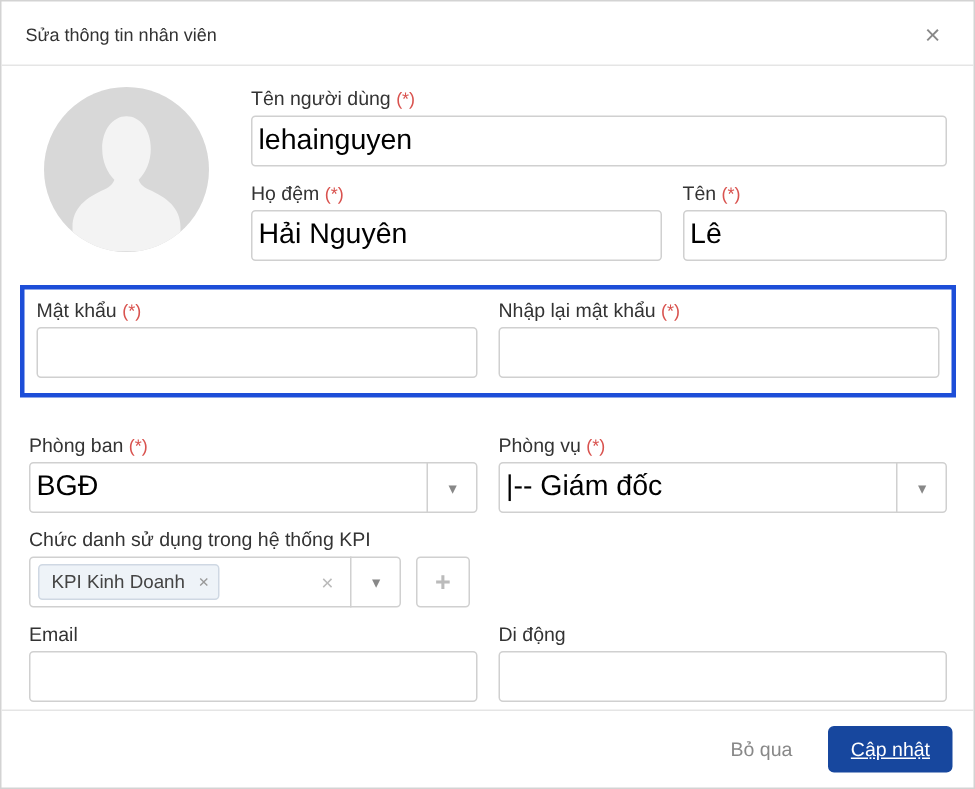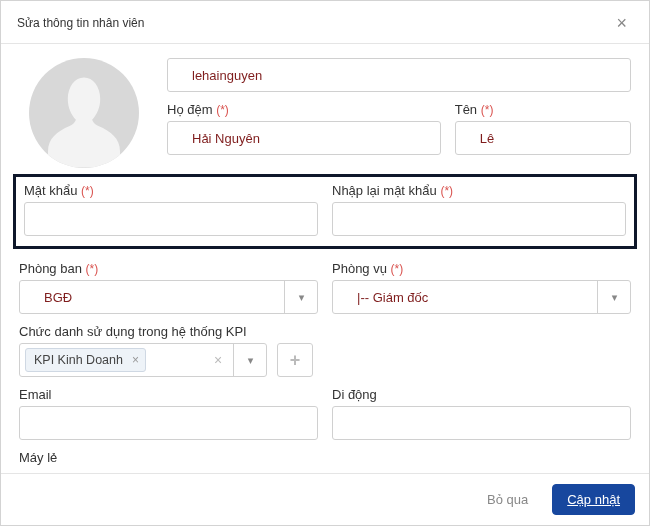--- a/index.html
+++ b/index.html
@@ -45,31 +45,31 @@
     width:110px; height:110px; border-radius:50%; background:#d8d8d8;
     display:flex; align-items:flex-end; justify-content:center; overflow:hidden;
   }
   .avatar svg { width:90px; height:100px; }
   .fields-col { flex:1; }
 
   .label { font-size:13px; color:#333; margin-bottom:4px; display:block; }
   .req { color:#d9534f; font-size:12px; }
   .input, .select {
     width:100%; height:34px; border:1px solid #d0d0d0; border-radius:3px;
-    padding:0 24px; font-size:13px; color:#7f1d1d; background:#fff;
+    padding:0 4px; font-size:19px; color:#000000; background:#fff;
   }
   .form-group { margin-bottom:10px; }
 
   .row-2 { display:flex; gap:14px; }
   .row-2 > * { flex:1; }
 
   .highlight-box {
-    border:3px solid #0f172a;
+    border:3px solid #1d4ed8;
     padding:6px 8px 10px 8px;
-    margin: 6px -6px 12px -6px;
+    margin: 6px -6px 24px -6px;
   }
 
   .select-wrap { position:relative; }
   .select-wrap .input { padding-right:36px; }
   .caret-box {
     position:absolute; right:0; top:0; bottom:0; width:34px;
     border-left:1px solid #d0d0d0;
     display:flex; align-items:center; justify-content:center;
     color:#888; pointer-events:none; font-size:11px;
   }
@@ -113,20 +113,24 @@
     <div class="top-row">
       <div class="avatar-col">
         <div class="avatar">
           <svg viewBox="0 0 100 110">
             <path fill="#f3f3f3" d="M50 10c-10 0-18 10-18 24 0 10 4 18 9 23-1 3-3 5-7 7-14 6-24 14-24 28v18h80V92c0-14-10-22-24-28-4-2-6-4-7-7 5-5 9-13 9-23 0-14-8-24-18-24z"></path>
           </svg>
         </div>
       </div>
       <div class="fields-col">
         <div class="form-group">
+          <label class="label">
+            <span>Tên người dùng</span>
+            <span class="req">(*)</span>
+          </label>
           <input class="input" type="text" value="lehainguyen" style="">
         </div>
         <div class="row-2">
           <div class="form-group">
             <label class="label">
               <span>Họ đệm</span>
               <span class="req">(*)</span>
             </label>
             <input class="input" type="text" value="Hải Nguyên" style="">
           </div>

